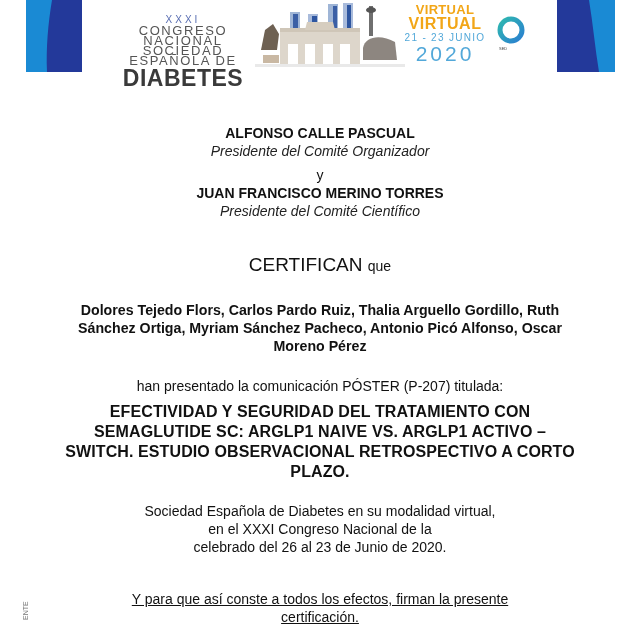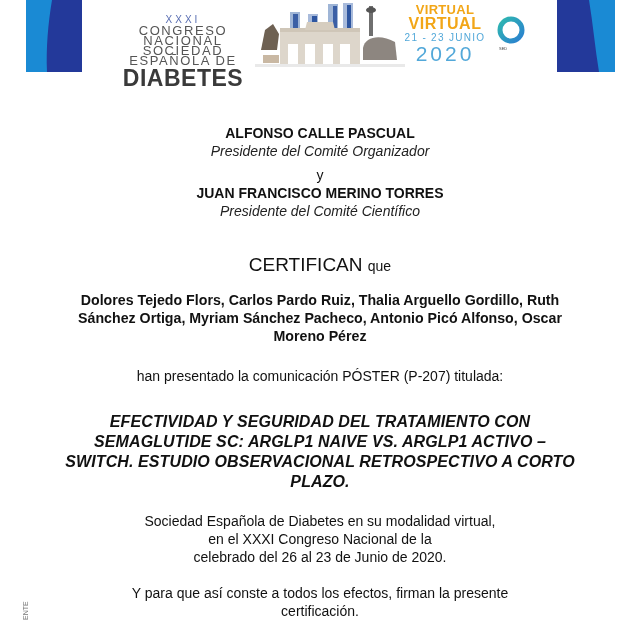--- a/index.html
+++ b/index.html
@@ -18,25 +18,25 @@
   .v-dates { font-size: 10px; color: #52a8d9; letter-spacing: 1.3px; line-height: 11px; }
   .v-year { font-size: 21px; color: #52a8d9; letter-spacing: 3px; line-height: 22px; }
   .sed-logo { position: absolute; left: 493px; top: 14px; width: 50px; height: 44px; }
   .sed-label { position: absolute; left: 499px; top: 46px; font-size: 4px; color: #444; white-space: nowrap; }
   .doc { position: absolute; left: 60px; top: 124px; width: 520px; text-align: center; }
   .name1 { font-size: 14px; font-weight: bold; line-height: 18px; }
   .role { font-size: 14px; font-style: italic; line-height: 18px; color: #222; }
   .and { font-size: 14px; line-height: 18px; margin-top: 6px; }
   .cert { margin-top: 34px; font-size: 19px; line-height: 22px; }
   .cert .que { font-size: 14px; }
-  .authors { margin-top: 14px; font-size: 14.2px; font-weight: bold; line-height: 18px; padding: 0 18px; }
+  .authors { margin-top: 24px; font-size: 14.2px; font-weight: bold; line-height: 18px; padding: 0 18px; }
   .intro { margin-top: 22px; font-size: 14px; line-height: 18px; }
-  .title { margin-top: 27px; font-size: 16px; font-weight: bold; font-style: italic; line-height: 20px; letter-spacing: 0.1px; }
+  .title { margin-top: 7px; font-size: 16px; font-weight: bold; line-height: 20px; letter-spacing: 0.1px; }
   .venue { margin-top: 20px; font-size: 14px; line-height: 18px; }
-  .closing { margin-top: 18px; font-size: 14px; line-height: 18px; padding: 0 60px; }
+  .closing { margin-top: 34px; font-size: 14px; line-height: 18px; padding: 0 60px; text-decoration: underline; }
   .place { margin-top: 18px; font-size: 14px; font-style: italic; line-height: 18px; }
   .side-text { position: absolute; left: 22px; top: 620px; font-size: 7px; color: #777; transform: rotate(-90deg); transform-origin: left top; white-space: nowrap; }
 </style>
 </head>
 <body>
 
 <div class="banner">
   <div class="stripe-left">
     <svg width="56" height="72" viewBox="0 0 56 72">
       <rect x="0" y="0" width="56" height="72" fill="#23399a"></rect>

